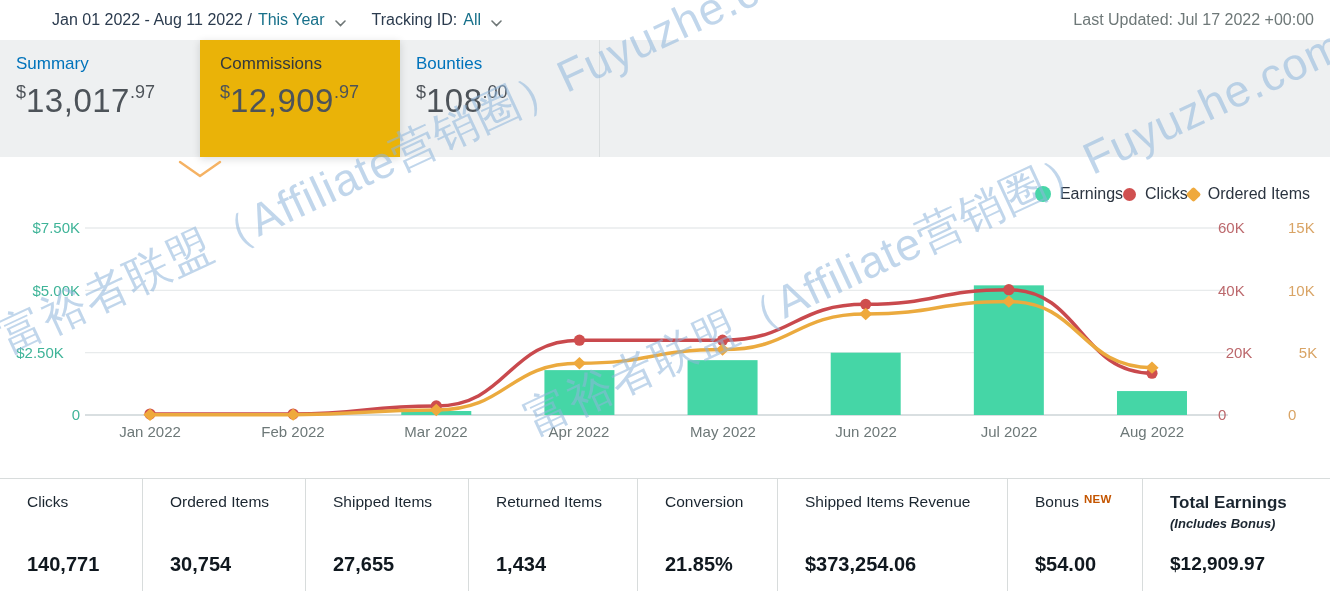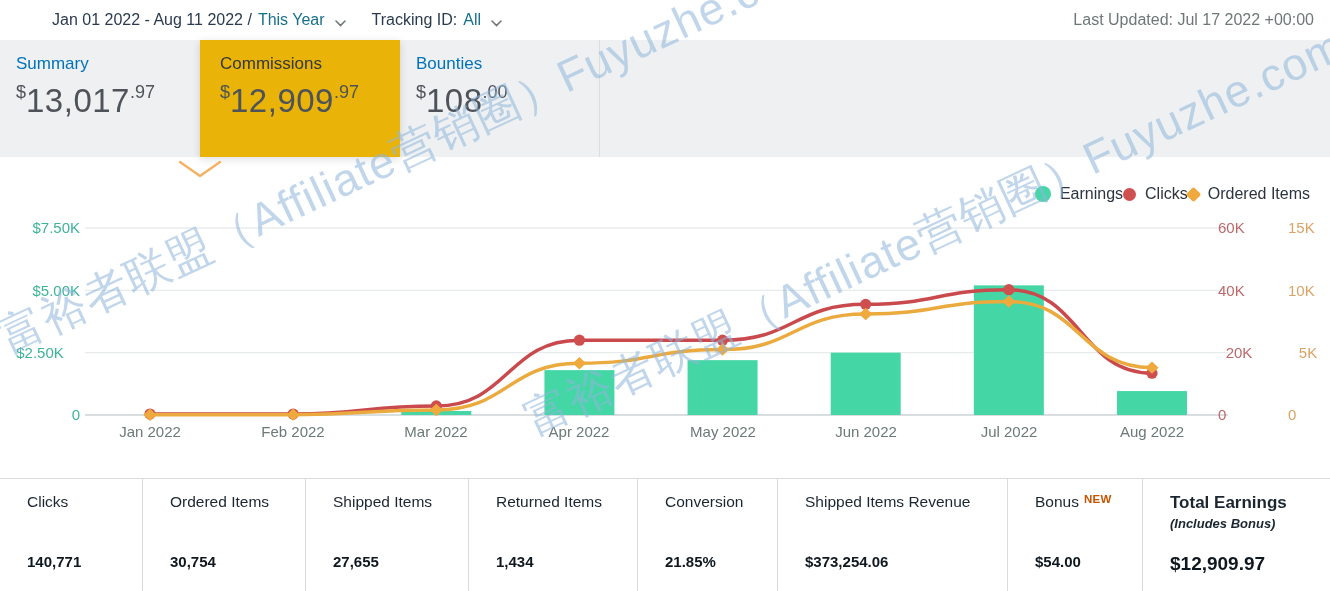--- a/index.html
+++ b/index.html
@@ -50,21 +50,21 @@
 
   
   .statsbar { display:flex; height:113px; border-top:1px solid #d8dcdc; background:#fff; }
   .stat { padding:14px 8px 0 27px; position:relative; }
   .stat + .stat { border-left:1px solid #d8dcdc; }
   .stat:nth-child(1){ width:142px; } .stat:nth-child(2){ width:163px; }
   .stat:nth-child(3){ width:163px; } .stat:nth-child(4){ width:169px; }
   .stat:nth-child(5){ width:140px; } .stat:nth-child(6){ width:230px; }
   .stat:nth-child(7){ width:135px; } .stat:nth-child(8){ width:188px; }
   .stat-label { font-size:15.5px; color:#1b2630; }
-  .stat-value { position:absolute; top:74px; font-size:15px; font-weight:bold; color:#10181f; }
+  .stat-value { position:absolute; top:74px; font-size:20px; font-weight:bold; color:#10181f; }
   .badge-new { color:#c45500; font-weight:bold; font-size:11.5px; vertical-align:4px; margin-left:5px; letter-spacing:.3px; }
   .stat-total .stat-label { font-weight:bold; font-size:17px; }
   .stat-sublabel { font-size:13px; font-weight:bold; font-style:italic; color:#1b2630; margin-top:3px; }
   .stat-total .stat-value { font-size:19px; }
 
   
   .watermark { position:absolute; white-space:nowrap; font-size:45px; color:#8fb6dc;
     opacity:.55; transform:rotate(-25deg); transform-origin:0 50%; z-index:60;
     pointer-events:none; letter-spacing:1px; }
   .wm1 { left:2px; top:310px; }

